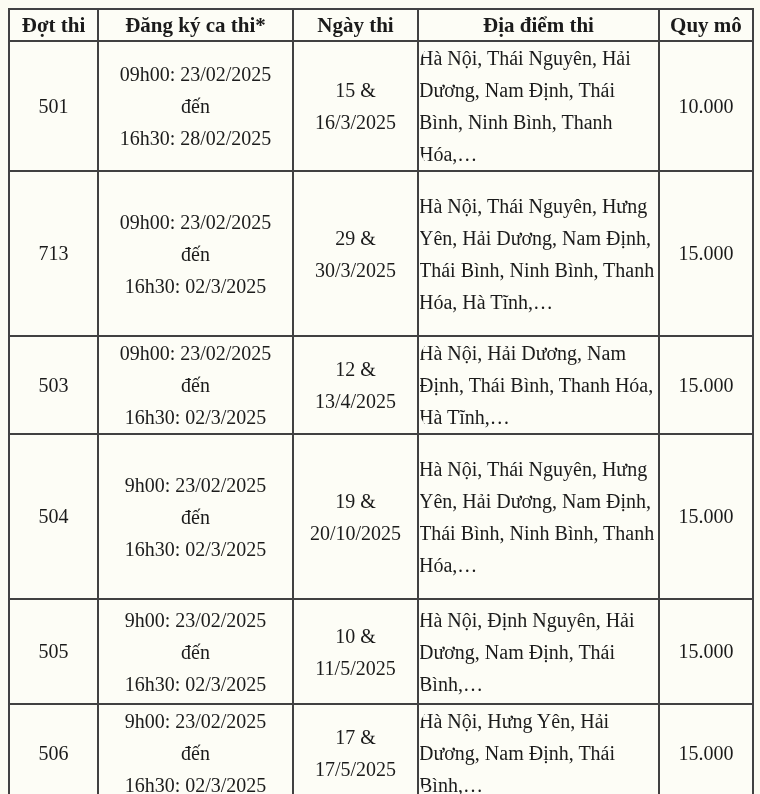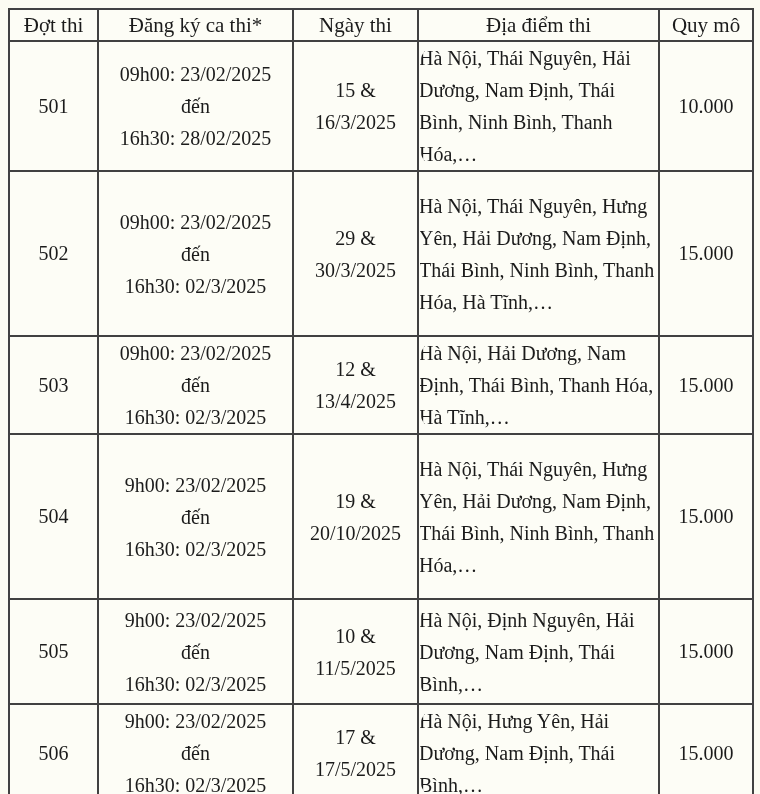--- a/index.html
+++ b/index.html
@@ -21,21 +21,21 @@
     background:#fdfdf6;
   }
   table.schedule th, table.schedule td{
     border:2px solid #414141;
     padding:0;
     overflow:hidden;
   }
   thead th{
     height:30px;
     font-size:21px;
-    font-weight:normal;
+    font-weight:bold;
     text-align:center;
     vertical-align:middle;
     border-bottom:3px solid #414141;
     padding:1px 2px;
   }
   td{
     font-size:20px;
     vertical-align:middle;
   }
   td.c-round, td.c-scale{
@@ -93,21 +93,21 @@
         </td>
         <td class="c-date">
           <div>15 &amp;</div>
           <div>16/3/2025</div>
         </td>
         <td class="c-loc">Hà Nội, Thái Nguyên, Hải Dương, Nam Định, Thái Bình, Ninh Bình, Thanh Hóa,…</td>
         <td class="c-scale">10.000</td>
       </tr>
 
       <tr class="h2">
-        <td class="c-round">502</td>
+        <td class="c-round">713</td>
         <td class="c-reg">
           <div>09h00: 23/02/2025</div>
           <div>đến</div>
           <div>16h30: 02/3/2025</div>
         </td>
         <td class="c-date">
           <div>29 &amp;</div>
           <div>30/3/2025</div>
         </td>
         <td class="c-loc">Hà Nội, Thái Nguyên, Hưng Yên, Hải Dương, Nam Định, Thái Bình, Ninh Bình, Thanh Hóa, Hà Tĩnh,…</td>

